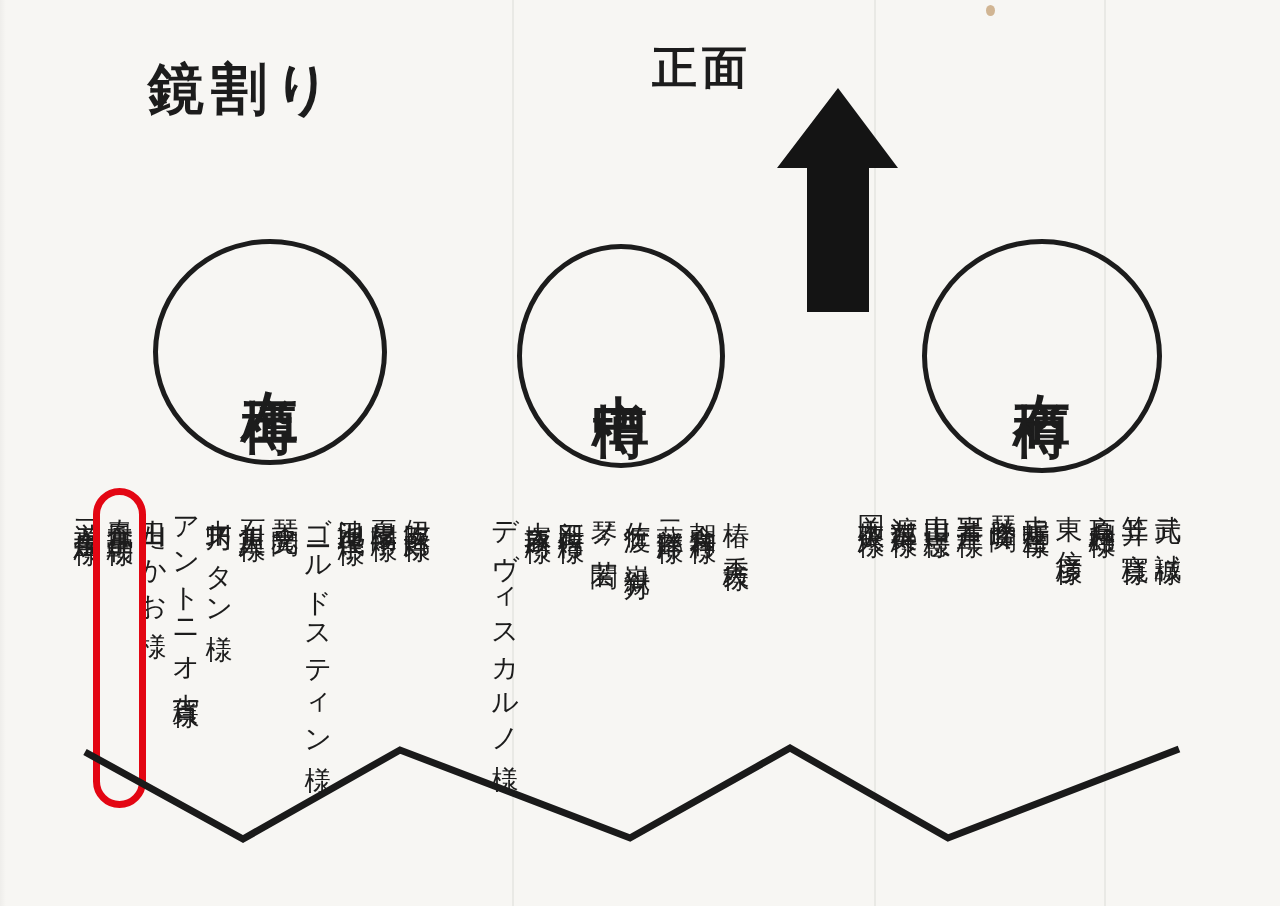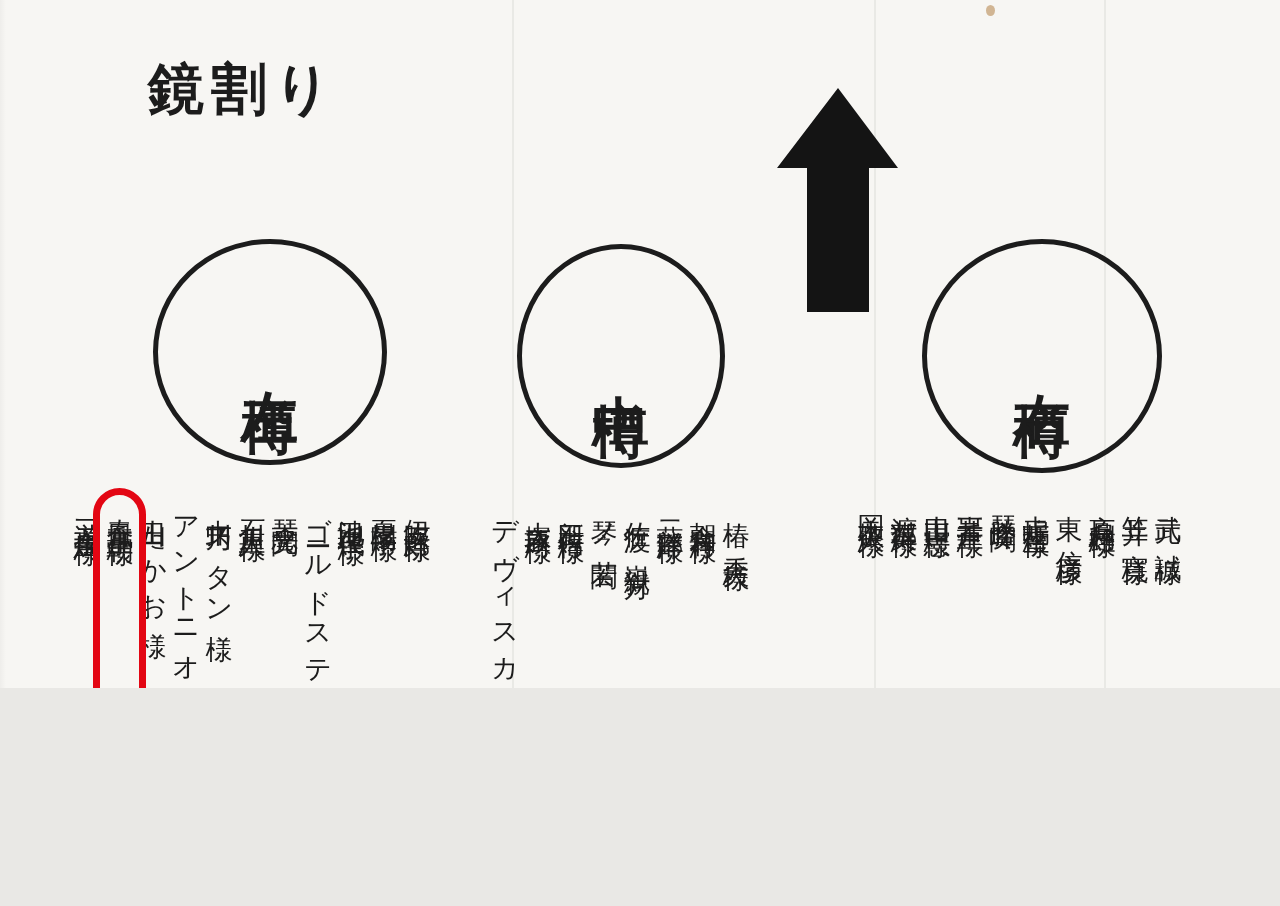--- a/index.html
+++ b/index.html
@@ -7,21 +7,21 @@
     --paper:#f7f6f3;
     --red:#e30613;
   }
   html,body{margin:0;padding:0;}
   body{
     font-family:"Liberation Serif","DejaVu Serif",serif;
     background:#e9e8e5;
   }
   #stage{
     position:relative;
-    width:1280px;height:688px;
+    width:1280px;height:906px;
     background:
       linear-gradient(90deg, rgba(0,0,0,0.035) 0, rgba(0,0,0,0) 6px),
       var(--paper);
     overflow:hidden;
     color:var(--ink);
   }
   .crease{
     position:absolute;top:0;bottom:0;width:2px;
     background:rgba(120,115,105,0.10);
   }
@@ -70,20 +70,21 @@
 <body>
 
 <div id="stage">
 
   <div class="crease" style="left:512px"></div>
   <div class="crease" style="left:874px"></div>
   <div class="crease" style="left:1104px"></div>
   <div class="speck" style="left:986px;top:5px"></div>
 
   <div class="title">鏡割り</div>
+  <div class="front-label">正面</div>
 
   <svg class="layer" width="1280" height="906" aria-hidden="true">
     <polygon points="838,88 898,168 869,168 869,312 807,312 807,168 777,168" fill="#141414"></polygon>
   </svg>
 
   <div class="barrel-circle" style="left:153px;top:239px;width:224px;height:216px">
     <div class="barrel-label">左樽</div>
   </div>
   <div class="barrel-circle" style="left:517px;top:244px;width:198px;height:214px">
     <div class="barrel-label">中樽</div>

